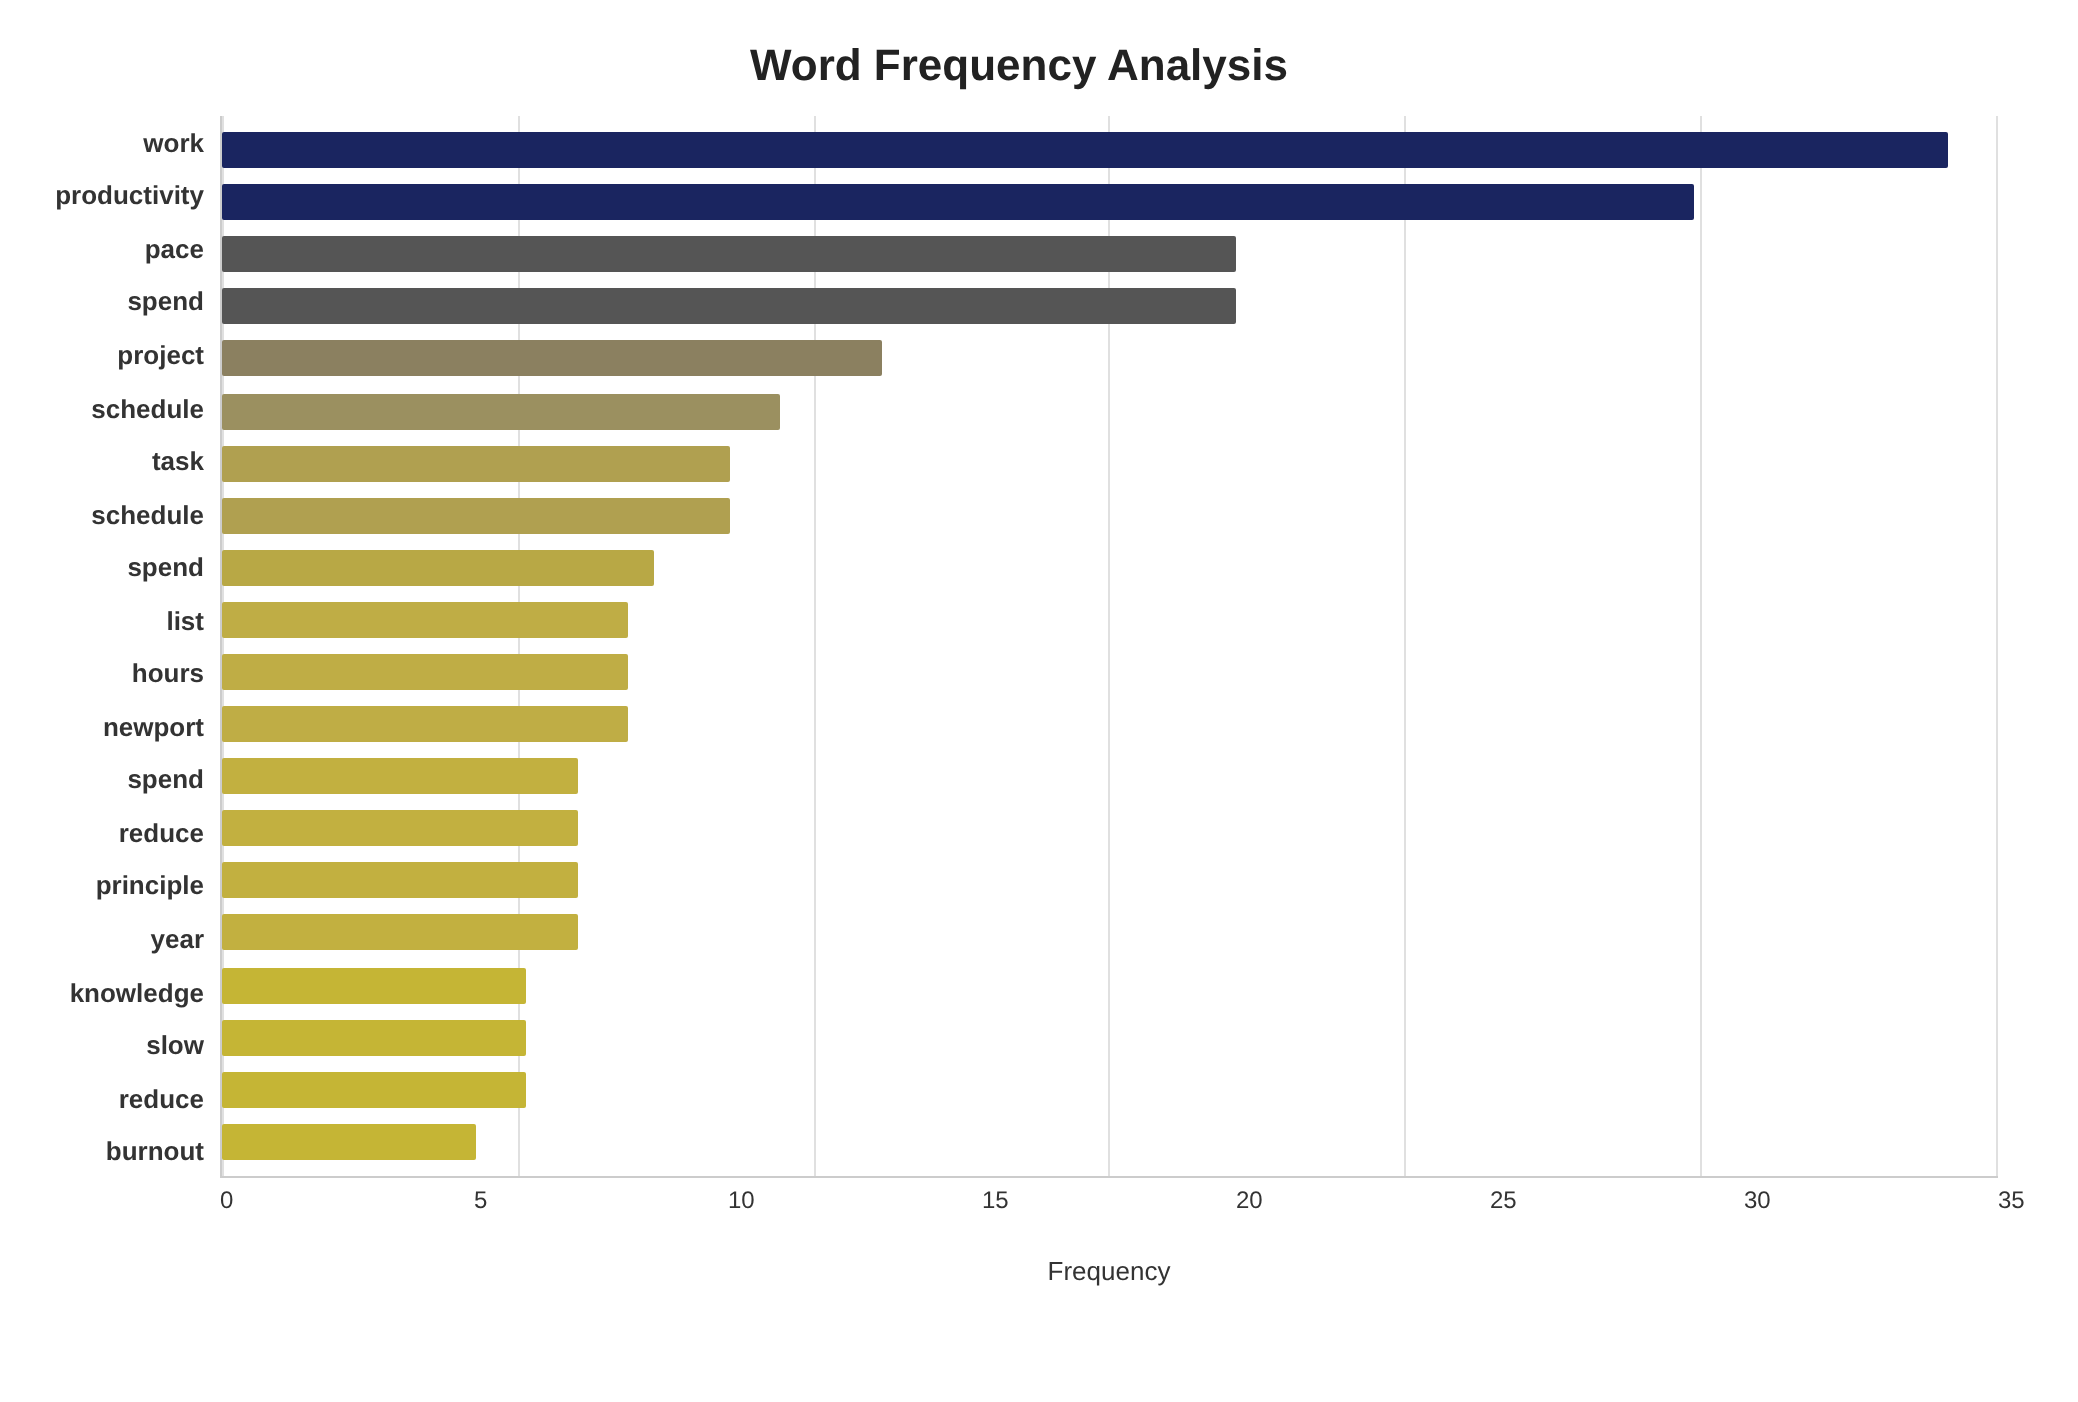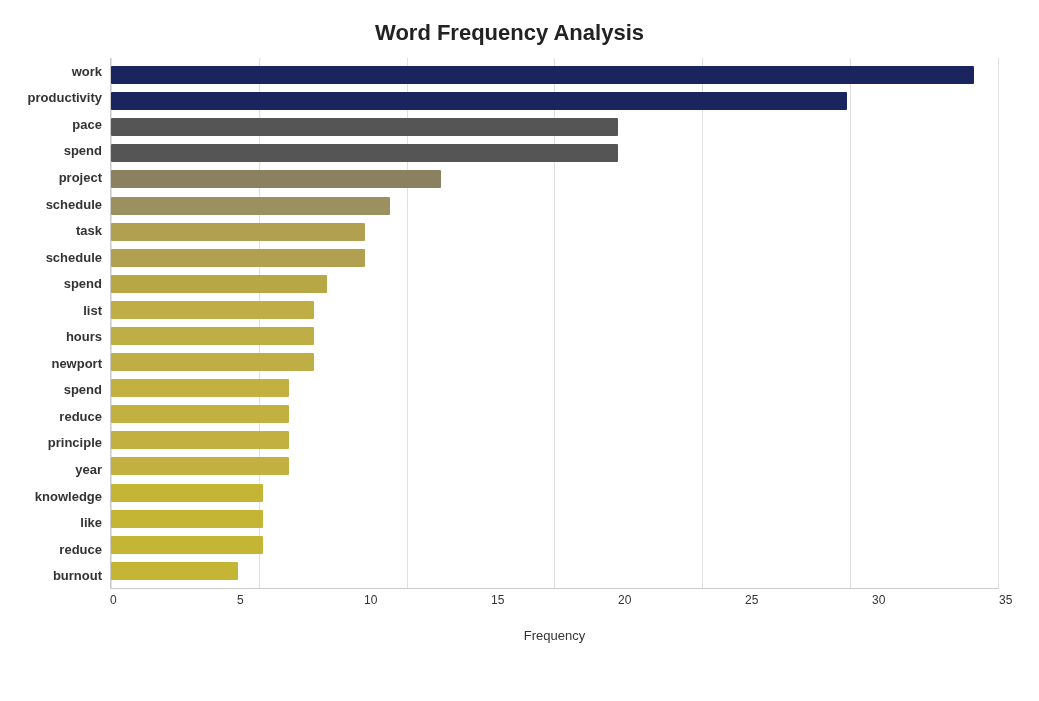--- a/index.html
+++ b/index.html
@@ -139,21 +139,21 @@
         <div class="y-label">schedule</div>
         <div class="y-label">spend</div>
         <div class="y-label">list</div>
         <div class="y-label">hours</div>
         <div class="y-label">newport</div>
         <div class="y-label">spend</div>
         <div class="y-label">reduce</div>
         <div class="y-label">principle</div>
         <div class="y-label">year</div>
         <div class="y-label">knowledge</div>
-        <div class="y-label">like</div>
+        <div class="y-label">slow</div>
         <div class="y-label">reduce</div>
         <div class="y-label">burnout</div>
       </div>
     <div class="bars-and-x">
       <div class="bars-section">
         <div class="grid-lines" id="grid-lines">
             <div class="grid-line"></div>
             <div class="grid-line"></div>
             <div class="grid-line"></div>
             <div class="grid-line"></div>

